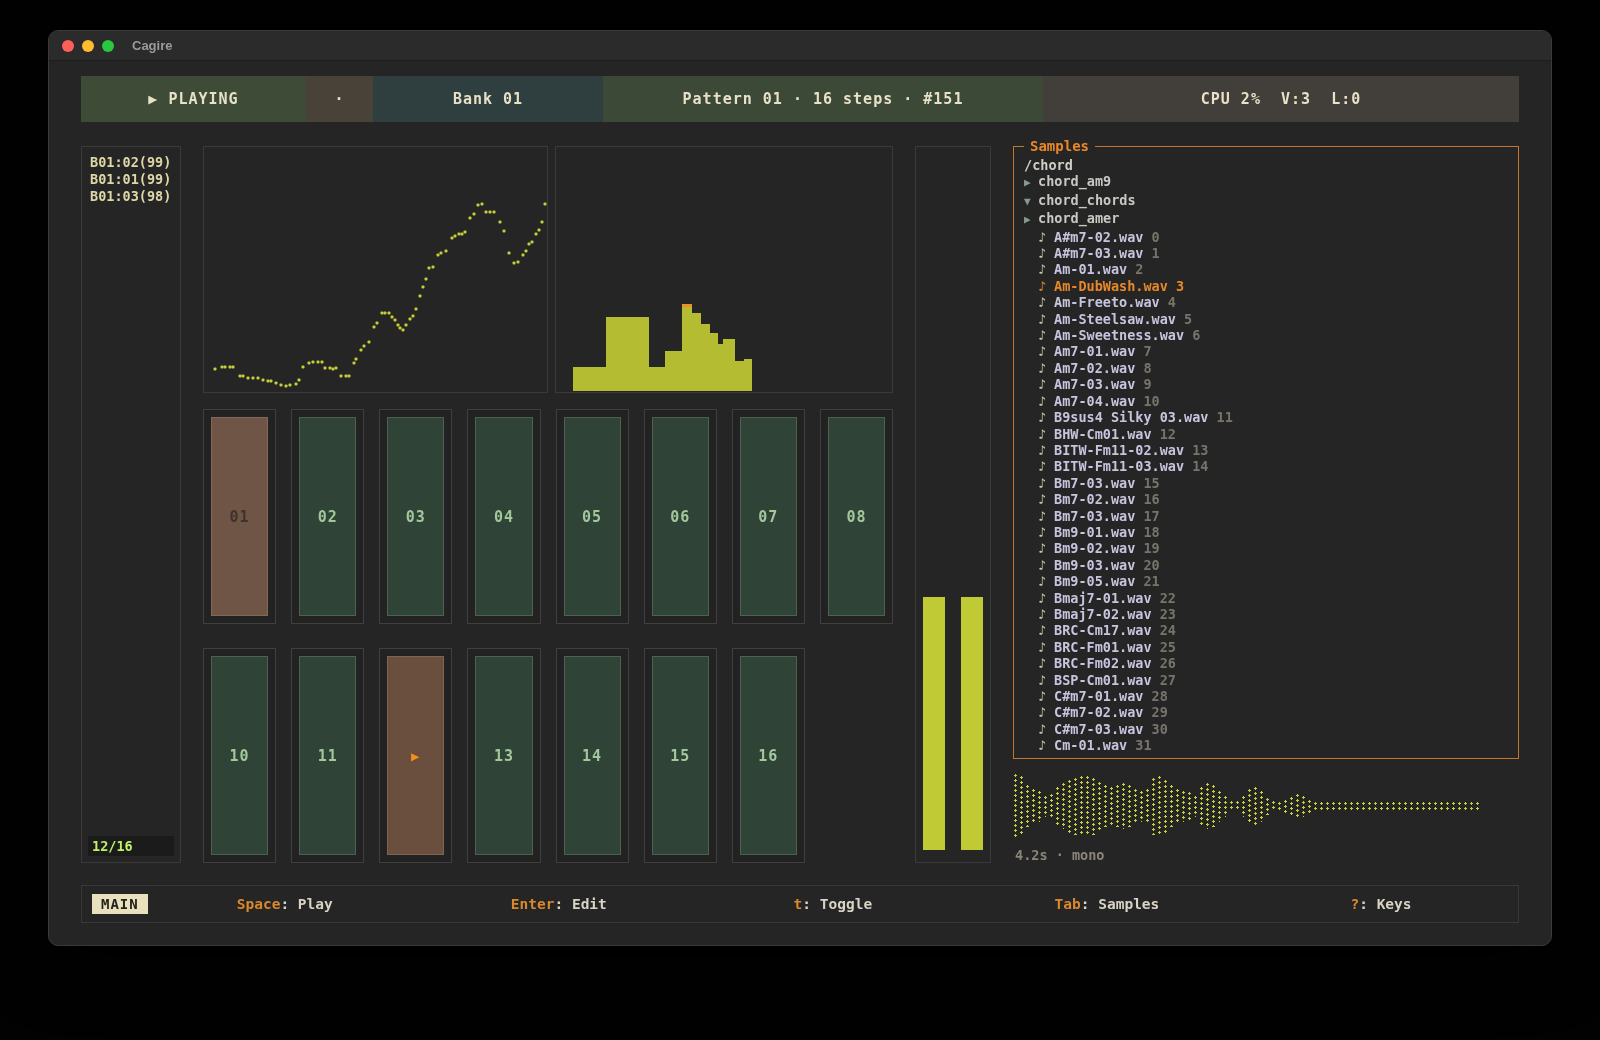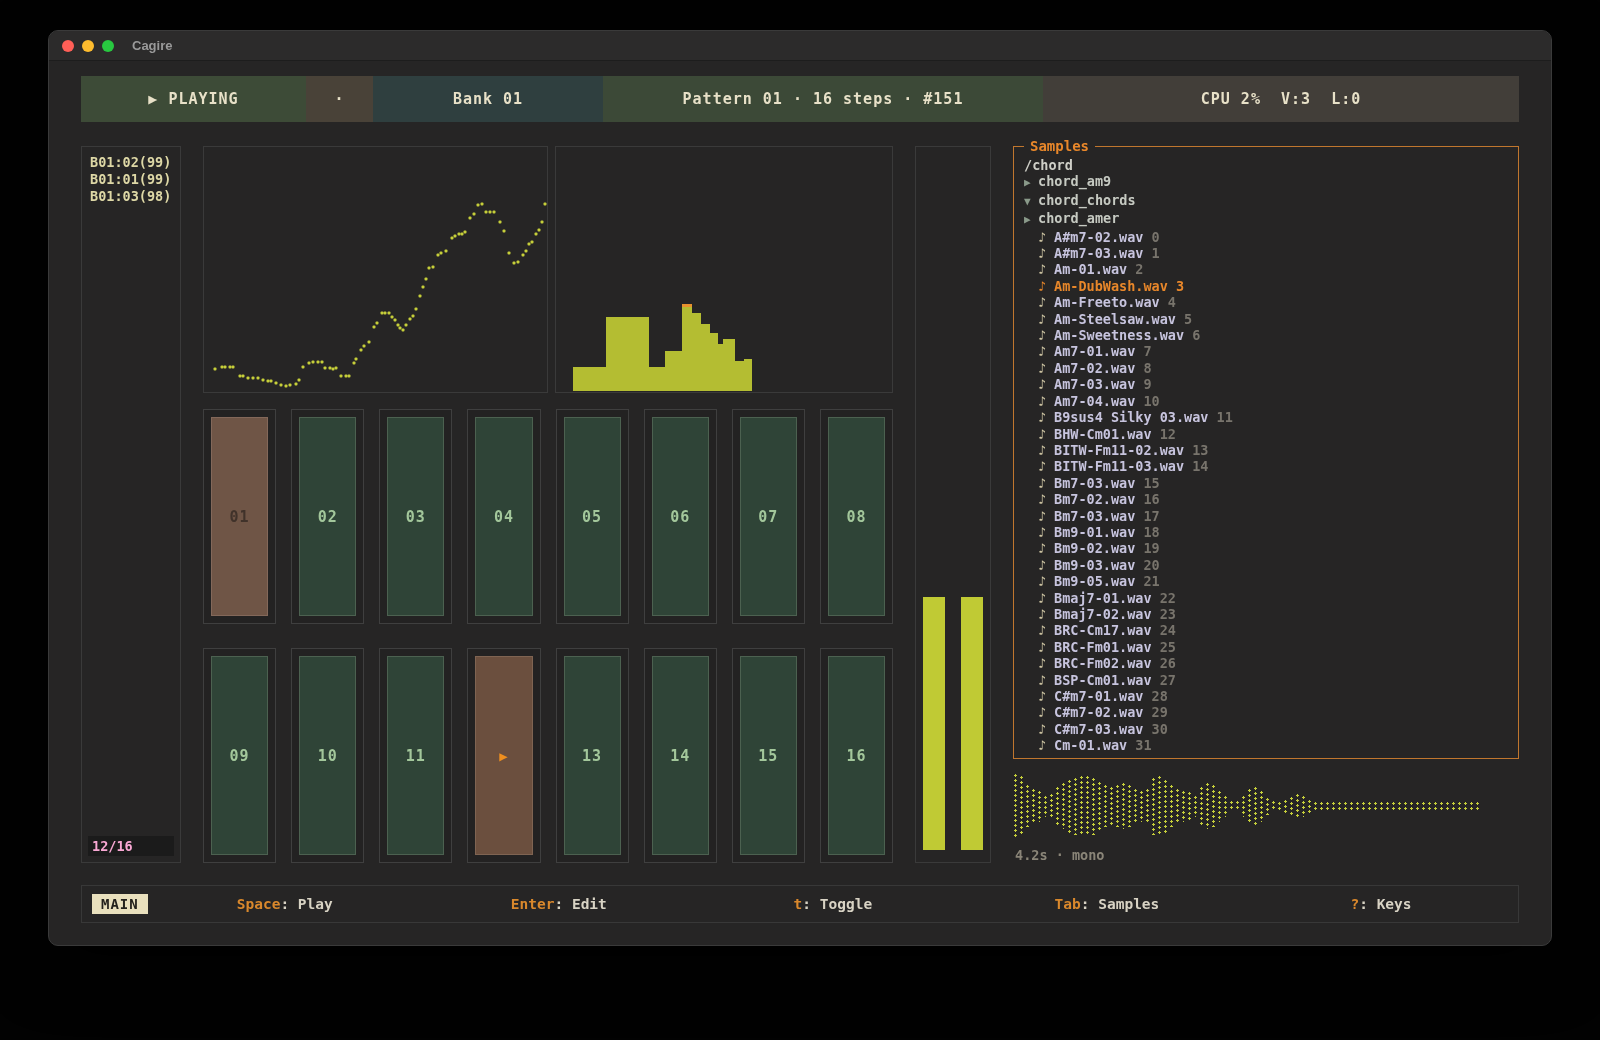--- a/index.html
+++ b/index.html
@@ -21,21 +21,21 @@
   .seg { display:flex; align-items:center; justify-content:center; color:#e8e1c8;
     font-size:15px; font-weight:bold; letter-spacing:1px; white-space:pre; }
 
   
   .main { display:flex; margin-top:24px; height:717px; gap:22px; }
   .panel { border:1px solid #3a3a3a; background:#262525; }
 
   .tracks { width:100px; position:relative; flex:0 0 100px; padding:7px 0 0 8px; }
   .track-item { color:#ded8a6; font-size:13.5px; font-weight:bold; line-height:17px; white-space:pre; }
   .pos { position:absolute; left:6px; right:6px; bottom:6px; background:#1b1b1b;
-    color:#f9a8d4; font-size:13.5px; font-weight:bold; padding:2px 4px; }
+    color:#bef264; font-size:13.5px; font-weight:bold; padding:2px 4px; }
 
   .center { width:690px; flex:0 0 690px; display:flex; flex-direction:column; }
   .charts { display:flex; gap:7px; height:247px; }
   .scatter { flex:0 0 345px; position:relative; }
   .dot { position:absolute; width:3px; height:3px; background:#c6cf3a; border-radius:1px;
     transform:translate(-50%,-50%); }
   .hist { flex:1; position:relative; }
   .hbar { position:absolute; bottom:1px; background:#b4bd32; }
   .hbar .tip { position:absolute; top:0; left:0; right:0; height:3px; background:#e8922e; }
 
@@ -231,23 +231,20 @@
             <div class="pad-cell">
               <div class="pad-inner normal">06</div>
             </div>
             <div class="pad-cell">
               <div class="pad-inner normal">07</div>
             </div>
             <div class="pad-cell">
               <div class="pad-inner normal">08</div>
             </div>
             <div class="pad-cell">
-              <div class="pad-inner normal">09</div>
-            </div>
-            <div class="pad-cell">
               <div class="pad-inner normal">10</div>
             </div>
             <div class="pad-cell">
               <div class="pad-inner normal">11</div>
             </div>
             <div class="pad-cell">
               <div class="pad-inner playing">▶</div>
             </div>
             <div class="pad-cell">
               <div class="pad-inner normal">13</div>

